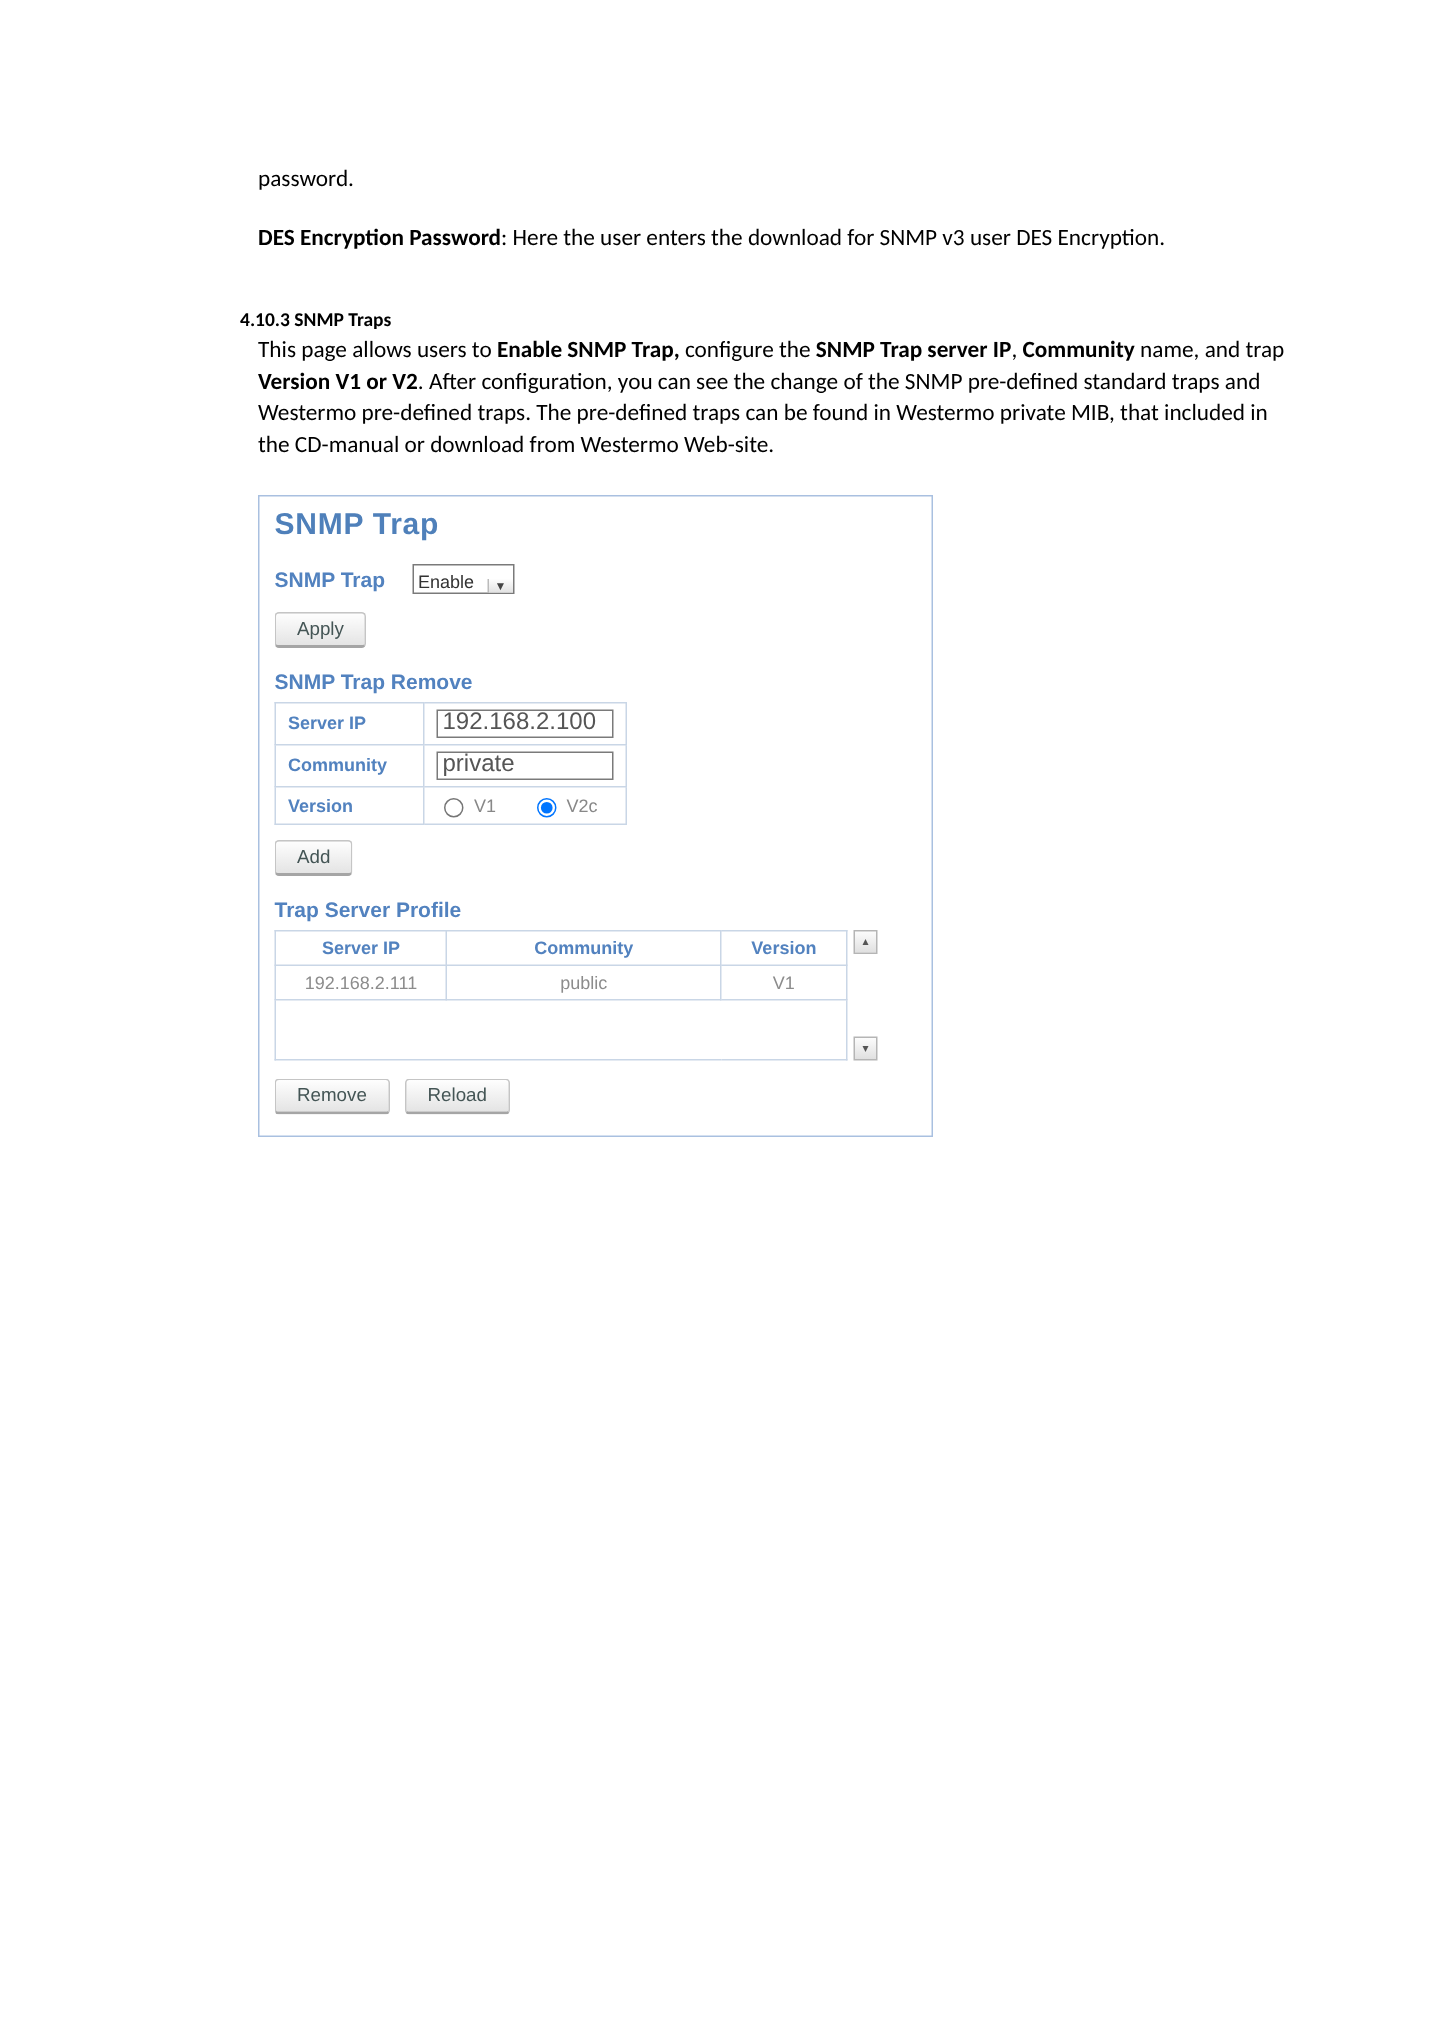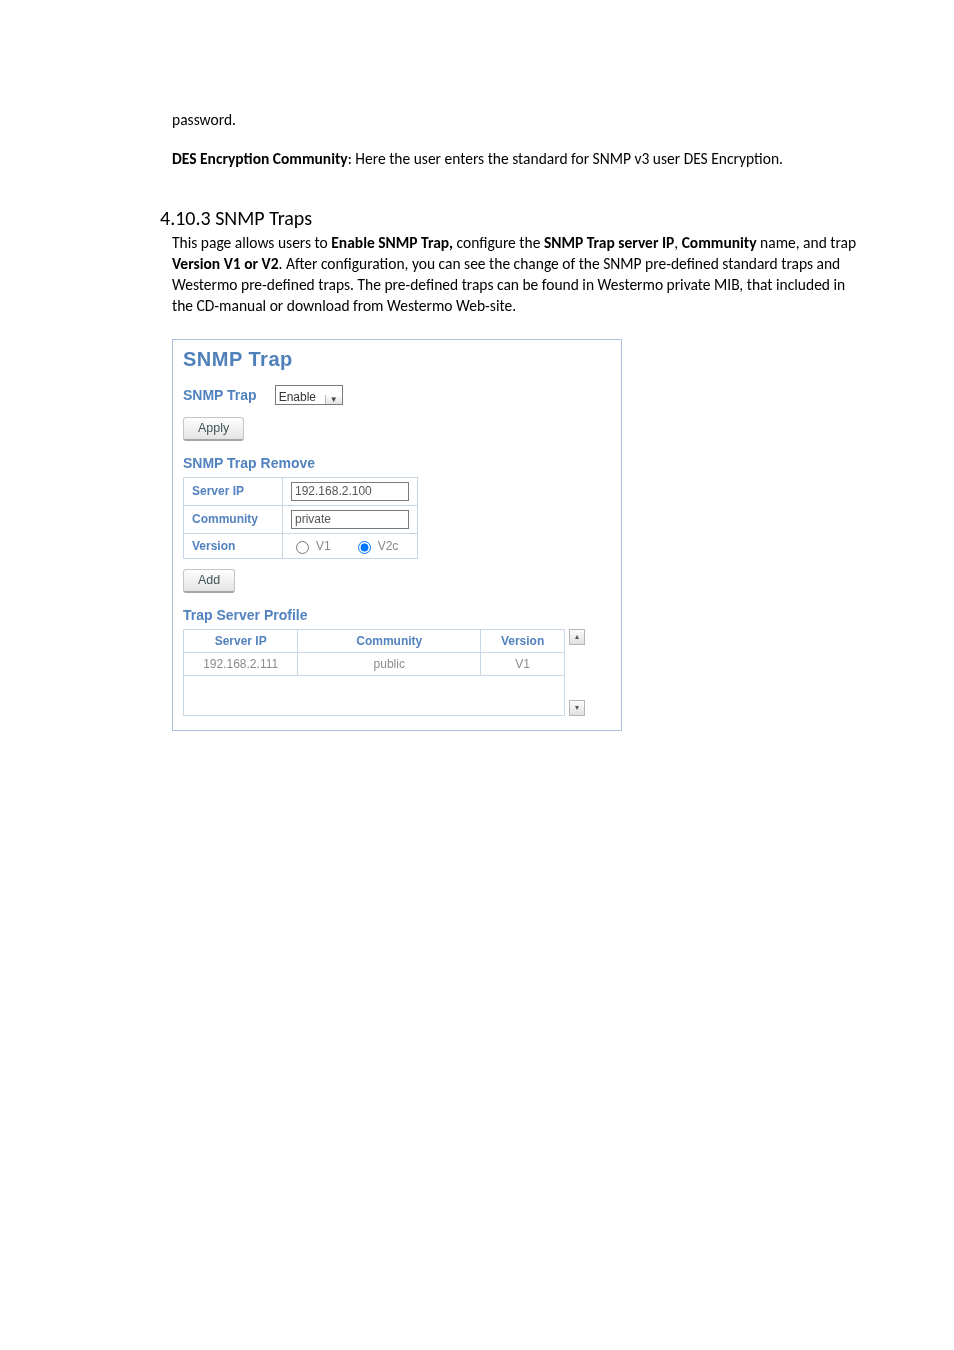--- a/index.html
+++ b/index.html
@@ -15,22 +15,22 @@
   }
   .body-text {
     font-size: 15.5px;
     line-height: 1.35;
     margin-bottom: 18px;
   }
   .indent {
     margin-left: 12px;
   }
   .section-heading {
-    font-weight: normal;
-    font-size: 20px;
+    font-weight: bold;
+    font-size: 13px;
     margin-top: 36px;
     margin-bottom: 3px;
   }
   .bold { font-weight: bold; }
 
   
   .ui-panel {
     margin-left: 12px;
     margin-top: 22px;
     width: 428px;
@@ -115,21 +115,21 @@
     font-size: 12px;
     color: #5282bf;
     padding: 4px 8px;
   }
   .form-tbl td:first-child {
     font-weight: bold;
     width: 82px;
   }
   .txtin {
     border: 1px solid #7a7a7a;
-    font-size: 12px;
+    font-size: 16px;
     color: #555;
     padding: 1px 3px;
     width: 110px;
     height: 15px;
     background: #fff;
   }
   .radio-wrap {
     display: flex;
     align-items: center;
     gap: 22px;
@@ -186,21 +186,21 @@
   .scrollbar .sb-space { flex: 1; }
 </style>
 </head>
 <body>
 
 <div class="page">
 
   <div class="body-text indent">password.</div>
 
   <div class="body-text indent">
-    <span class="bold">DES Encryption Community</span><span>: Here the user enters the standard for SNMP v3 user DES Encryption.</span>
+    <span class="bold">DES Encryption Password</span><span>: Here the user enters the download for SNMP v3 user DES Encryption.</span>
   </div>
 
   <div class="section-heading">4.10.3  SNMP Traps</div>
 
 
   <div class="body-text indent">
     <span>This page allows users to </span><span class="bold">Enable SNMP Trap,</span><span> configure the </span><span class="bold">SNMP Trap server IP</span><span>, </span><span class="bold">Community</span><span> name, and trap </span><span class="bold">Version V1 or V2</span><span>. After configuration, you can see the change of the SNMP pre-defined standard traps and Westermo pre-defined traps. The pre-defined traps can be found in Westermo private MIB, that included in the CD-manual or download from Westermo Web-site.</span>
   </div>
 
   <div class="ui-panel">
@@ -273,16 +273,20 @@
             </tr>
       </tbody>
         </table>
       <div class="scrollbar">
         <div class="sb-btn">▴</div>
         <div class="sb-space"></div>
         <div class="sb-btn">▾</div>
       </div>
     </div>
 
+    <div style="margin-top:10px;">
+      <span class="btn">Remove</span>
+      <span class="btn">Reload</span>
+    </div>
 
   </div>
 
 </div>
 
 </body></html>

